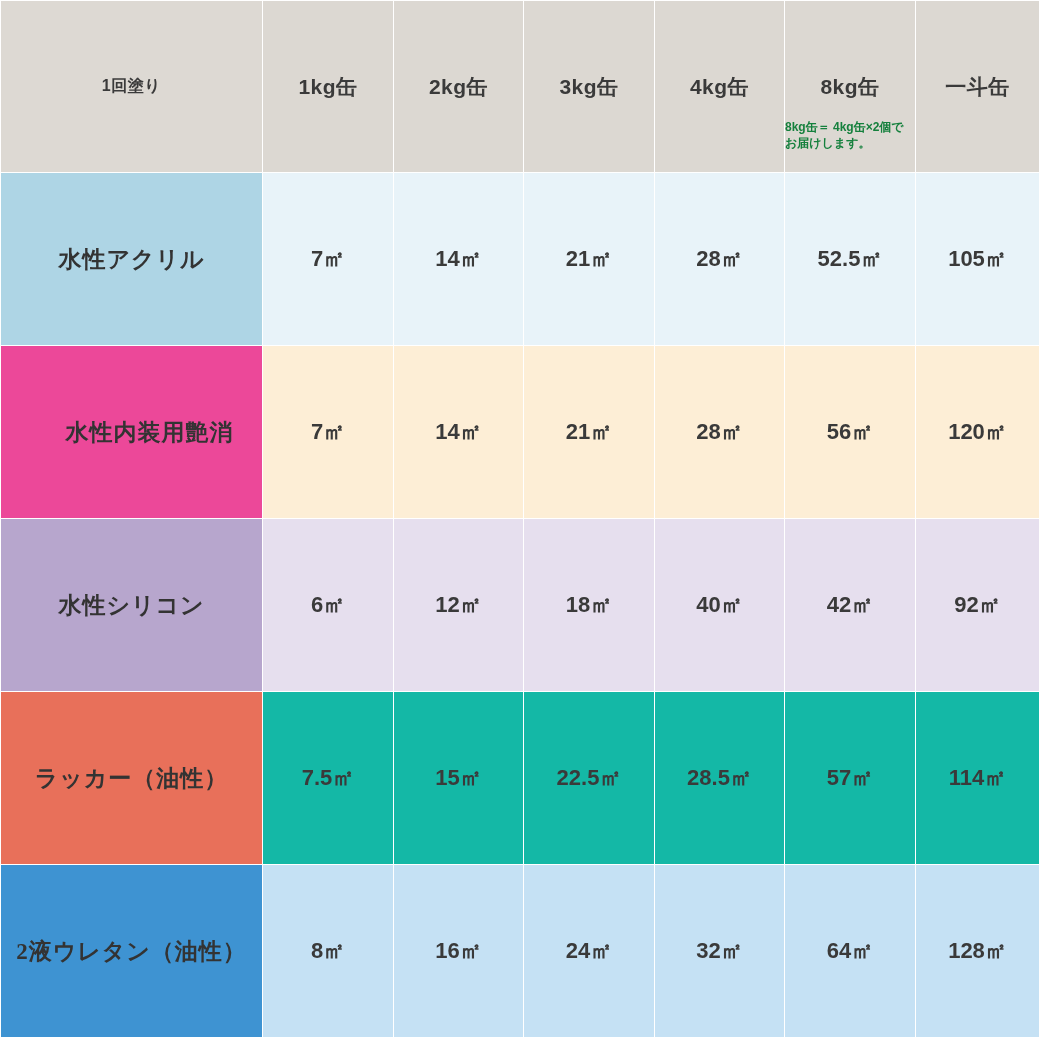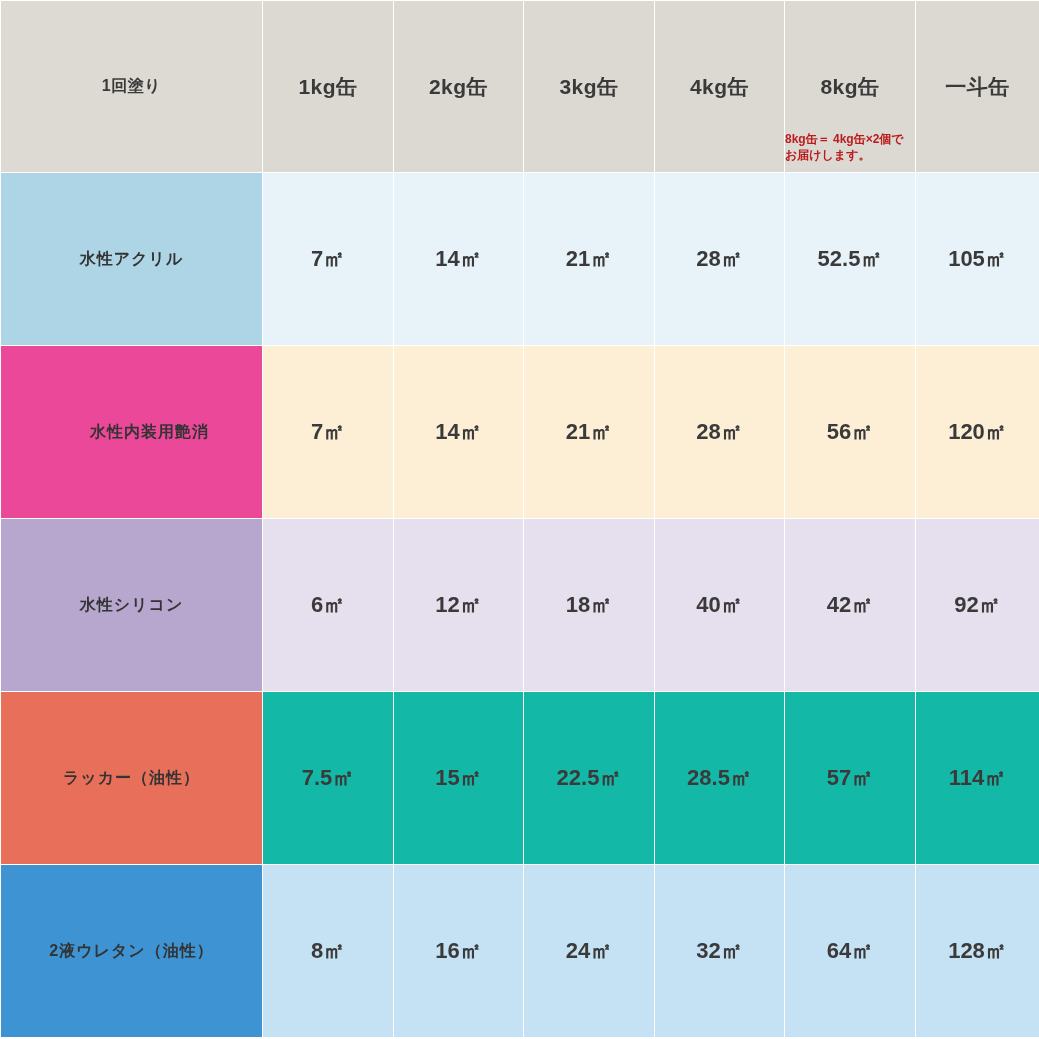--- a/index.html
+++ b/index.html
@@ -56,33 +56,33 @@
   .hdr-inner {
     display: flex;
     flex-direction: column;
     align-items: center;
     justify-content: flex-start;
     height: 151px;
     box-sizing: border-box;
     padding-top: 62px;
   }
   .hdr-note {
-    margin-top: 30px;
+    margin-top: 18px;
     font-size: 12px;
     font-weight: bold;
     line-height: 1.35;
-    color: #b91c1c;
+    color: #15803d;
     text-align: left;
     letter-spacing: 0;
   }
 
   
   tbody tr { height: 173px; }
   td.rowlabel {
-    font-size: 16px;
+    font-size: 23px;
     font-weight: bold;
     color: #333333;
     letter-spacing: 1px;
   }
   td.val {
     font-size: 22px;
     font-weight: bold;
     color: #3a3a3a;
   }
 
@@ -92,21 +92,21 @@
 
   .r-matte .rowlabel { background: #ec4899; padding-left: 36px; }
   .r-matte .val      { background: #fdeed6; }
 
   .r-silicone .rowlabel { background: #b7a6cd; }
   .r-silicone .val      { background: #e6dfee; }
 
   .r-lacquer .rowlabel { background: #e8705a; }
   .r-lacquer .val      { background: #14b8a6; }
 
-  .r-urethane .rowlabel { background: #3e93d2; }
+  .r-urethane .rowlabel { background: #3e93d2; font-family: Liberation Serif, serif; }
   .r-urethane .val      { background: #c5e1f4; }
 </style>
 </head>
 <body>
 
 <div class="table-wrap">
   <table class="coverage">
     <colgroup>
       <col class="c-label">
       <col class="c-1kg">

